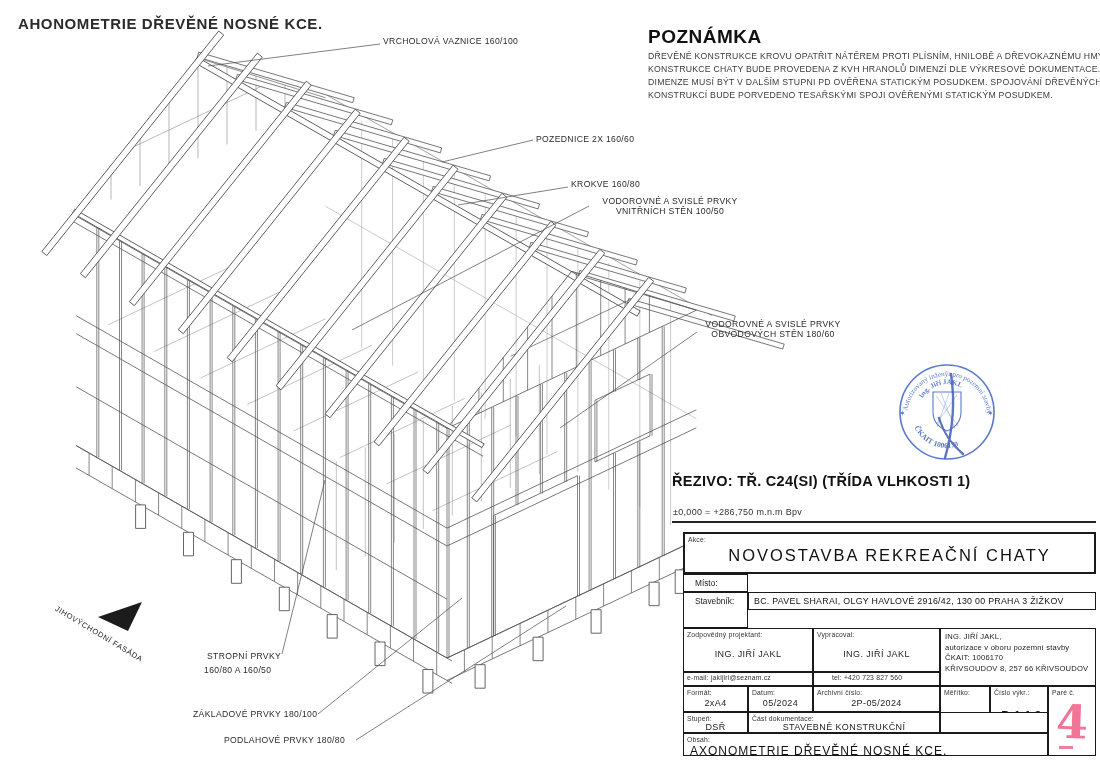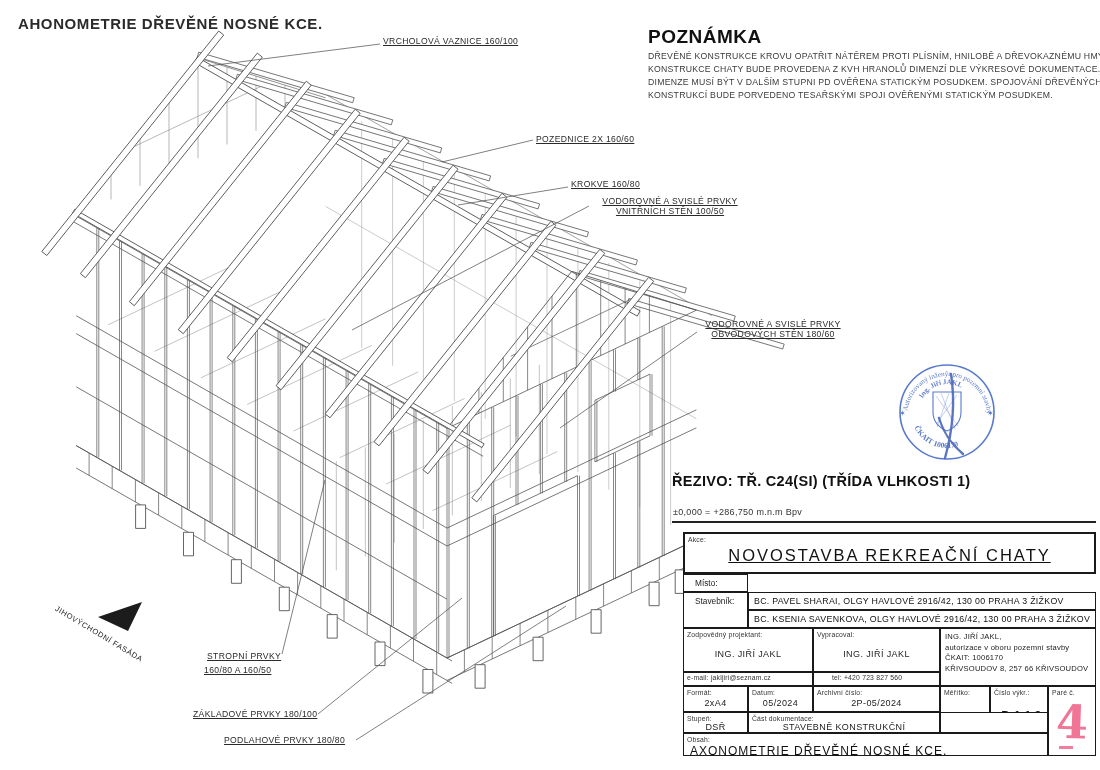--- a/index.html
+++ b/index.html
@@ -1,34 +1,34 @@
 <!DOCTYPE html>
 <html><head>
 <meta charset="utf-8">
 <style>
   html,body{margin:0;padding:0;background:#fff;}
   #sheet{position:relative;width:1100px;height:770px;background:#fff;overflow:hidden;
          font-family:"Liberation Sans",sans-serif;color:#1c1c1c;}
   #wiresvg,#oversvg{position:absolute;left:0;top:0;}
-  .lbl{position:absolute;font-size:8.6px;letter-spacing:.35px;color:#2a2a2a;white-space:nowrap;text-decoration:underline;}
+  .lbl{position:absolute;font-size:8.6px;letter-spacing:.35px;color:#2a2a2a;white-space:nowrap;}
   .lbl2{text-align:center;}
   #drawing-title{position:absolute;left:18px;top:15px;font-size:15px;font-weight:600;letter-spacing:.6px;color:#2b2b2b;}
   #note-head{position:absolute;left:648px;top:26px;font-size:19px;font-weight:bold;letter-spacing:.5px;color:#111;}
   .note-line{position:absolute;left:648px;font-size:8.7px;letter-spacing:.25px;color:#3a3a3a;white-space:nowrap;}
   #rezivo{position:absolute;left:672px;top:473px;font-size:14.5px;font-weight:bold;letter-spacing:.3px;color:#111;}
   #elev{position:absolute;left:673px;top:507px;font-size:9px;color:#333;letter-spacing:.3px;}
   #elev-rule{position:absolute;left:672px;top:521px;width:424px;height:1.5px;background:#222;}
   #fasada-note{position:absolute;left:58px;top:604px;font-size:7.6px;letter-spacing:.6px;color:#222;
                transform:rotate(31deg);transform-origin:left top;white-space:nowrap;}
   
   #tb{position:absolute;left:683px;top:532px;width:413px;height:224px;}
   .cell{position:absolute;border:1px solid #1a1a1a;box-sizing:border-box;background:#fff;}
   .clab{position:absolute;left:3px;top:1.5px;font-size:6.8px;color:#333;letter-spacing:.2px;white-space:nowrap;}
   .cval{position:absolute;font-size:8.8px;color:#111;letter-spacing:.3px;white-space:nowrap;}
-  #tb-akce-v{left:0;right:0;top:12px;text-align:center;font-size:16.5px;letter-spacing:2px;color:#111;text-decoration:underline;}
+  #tb-akce-v{left:0;right:0;top:12px;text-align:center;font-size:16.5px;letter-spacing:2px;color:#111;}
   .rowlab{font-size:8.3px;color:#222;padding:3px 0 0 11px;}
   .midval{position:absolute;left:0;right:0;text-align:center;top:20px;font-size:9px;letter-spacing:.4px;}
   .ingline{font-size:7.6px;letter-spacing:.2px;color:#222;line-height:10.5px;white-space:nowrap;}
   #pare-num{position:absolute;left:0;right:0;top:8px;text-align:center;font-size:46px;font-weight:bold;
             color:#ee5e85;transform:rotate(2deg);font-family:"DejaVu Serif",serif;opacity:.85;}
   #pare-tick{position:absolute;left:10px;bottom:6px;width:14px;height:3px;background:#ee5e85;opacity:.8;}
   #cislo-val{position:absolute;left:0;right:2px;top:22px;text-align:right;font-size:12.5px;font-weight:bold;color:#111;}
   #obsah-val{position:absolute;left:6px;top:10px;font-size:12px;letter-spacing:1px;color:#111;}
   
   #stamp{position:absolute;left:891px;top:360px;opacity:.85;}
@@ -292,23 +292,20 @@
 <div id="tb">
   <div class="cell" style="left:0;top:0;width:413px;height:42px;border-width:2px">
     <span class="clab">Akce:</span>
     <div id="tb-akce-v" class="cval">NOVOSTAVBA  REKREAČNÍ  CHATY</div>
   </div>
   <div class="cell rowlab" style="left:0;top:42px;width:65px;height:18px">Místo:</div>
   <div class="cell rowlab" style="left:0;top:60px;width:65px;height:36px">Stavebník:</div>
   <div class="cell" style="left:65px;top:60px;width:348px;height:18px">
     <span class="cval" style="left:5px;top:3px">BC. PAVEL SHARAI, OLGY HAVLOVÉ 2916/42, 130 00 PRAHA 3 ŽIŽKOV</span>
   </div>
-  <div class="cell" style="left:65px;top:78px;width:348px;height:18px">
-    <span class="cval" style="left:5px;top:3px">BC. KSENIA SAVENKOVA, OLGY HAVLOVÉ 2916/42, 130 00 PRAHA 3 ŽIŽKOV</span>
-  </div>
   <div class="cell" style="left:0;top:96px;width:130px;height:44px">
     <span class="clab">Zodpovědný projektant:</span>
     <div class="midval">ING. JIŘÍ JAKL</div>
   </div>
   <div class="cell" style="left:130px;top:96px;width:127px;height:44px">
     <span class="clab">Vypracoval:</span>
     <div class="midval">ING. JIŘÍ JAKL</div>
   </div>
   <div class="cell" style="left:257px;top:96px;width:156px;height:58px;padding:3px 0 0 4px">
     <div class="ingline">ING. JIŘÍ JAKL,</div>

